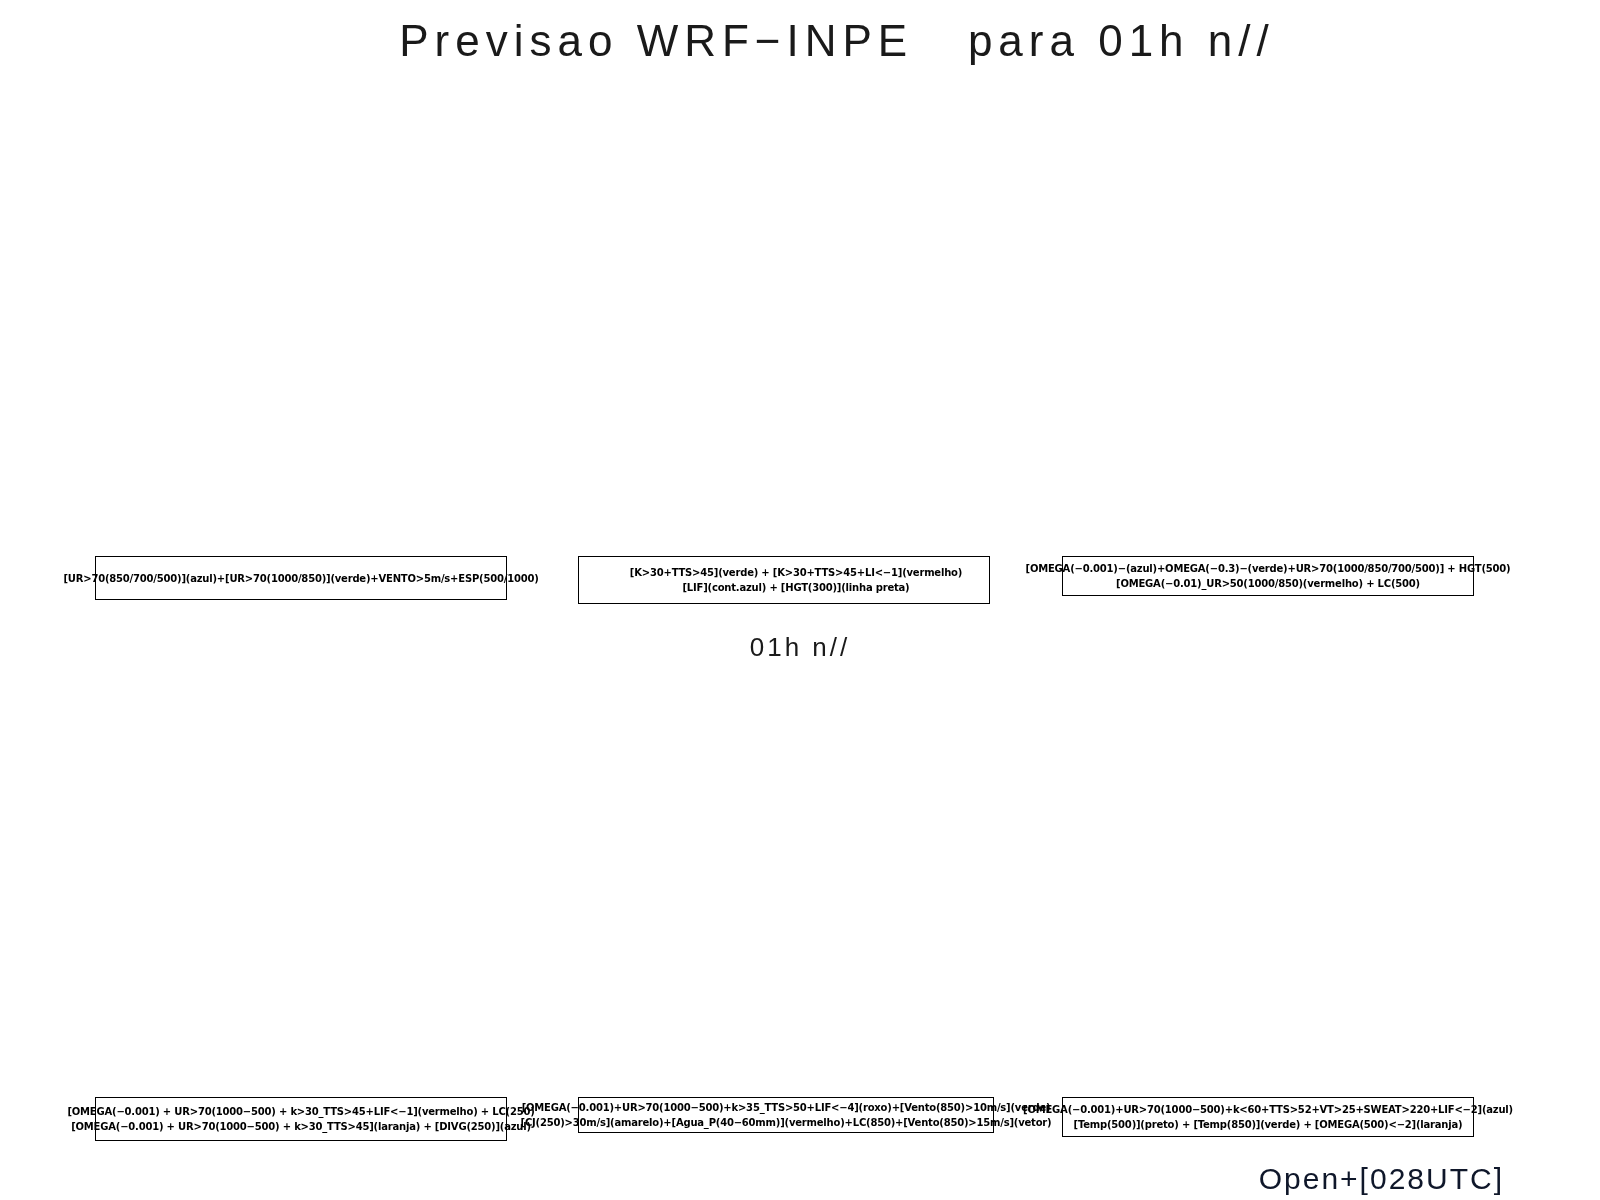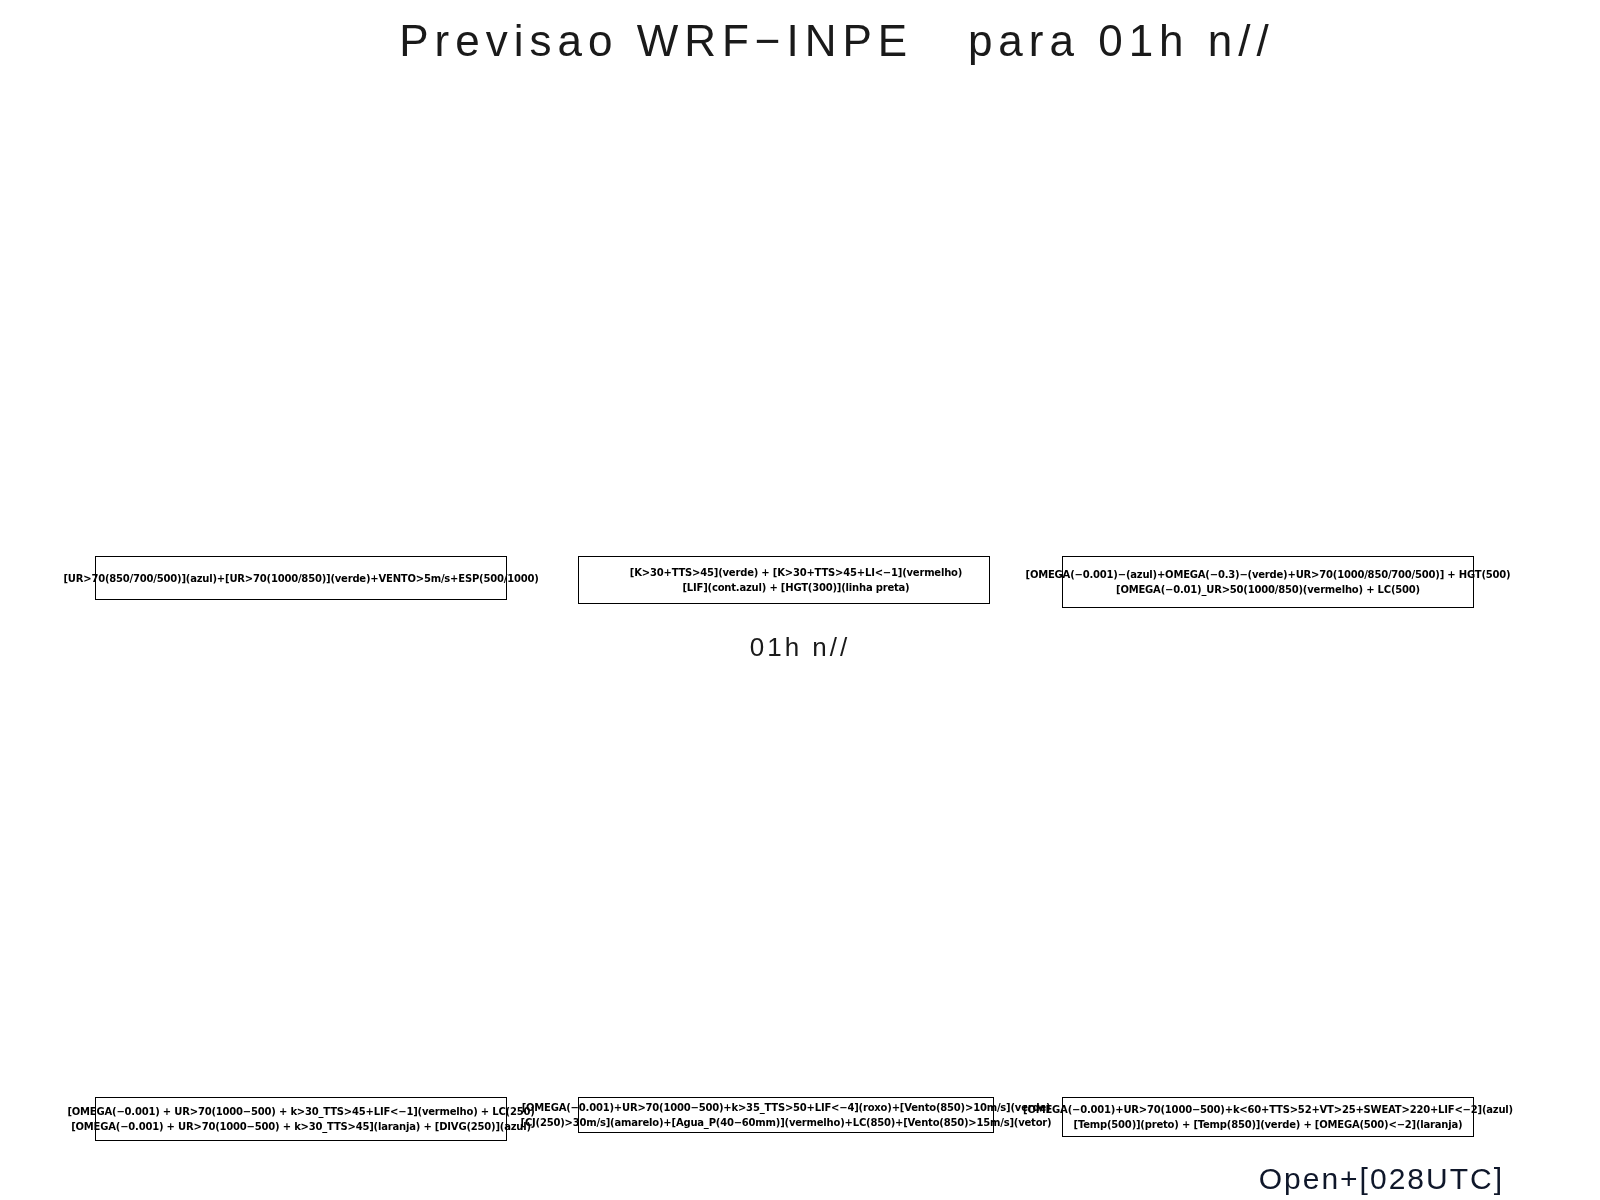--- a/index.html
+++ b/index.html
@@ -65,21 +65,21 @@
     line-height: 15px;
     color: #000000;
     white-space: nowrap;
     letter-spacing: -0.2px;
     text-align: center;
   }
 
   
   #legend-ur      { left: 95px;  top: 556px;  width: 412px; height: 44px; }
   #legend-k       { left: 578px; top: 556px;  width: 412px; height: 48px; padding-left: 30px; }
-  #legend-omega   { left: 1062px;top: 556px;  width: 412px; height: 52px; }
+  #legend-omega   { left: 1062px;top: 556px;  width: 412px; height: 40px; }
 
   
   #legend-divg    { left: 95px;  top: 1097px; width: 412px; height: 44px; }
   #legend-cj      { left: 578px; top: 1097px; width: 416px; height: 36px; }
   #legend-sweat   { left: 1062px;top: 1097px; width: 412px; height: 40px; }
 
   
   .footer-label {
     position: absolute;
     right: 96px;

